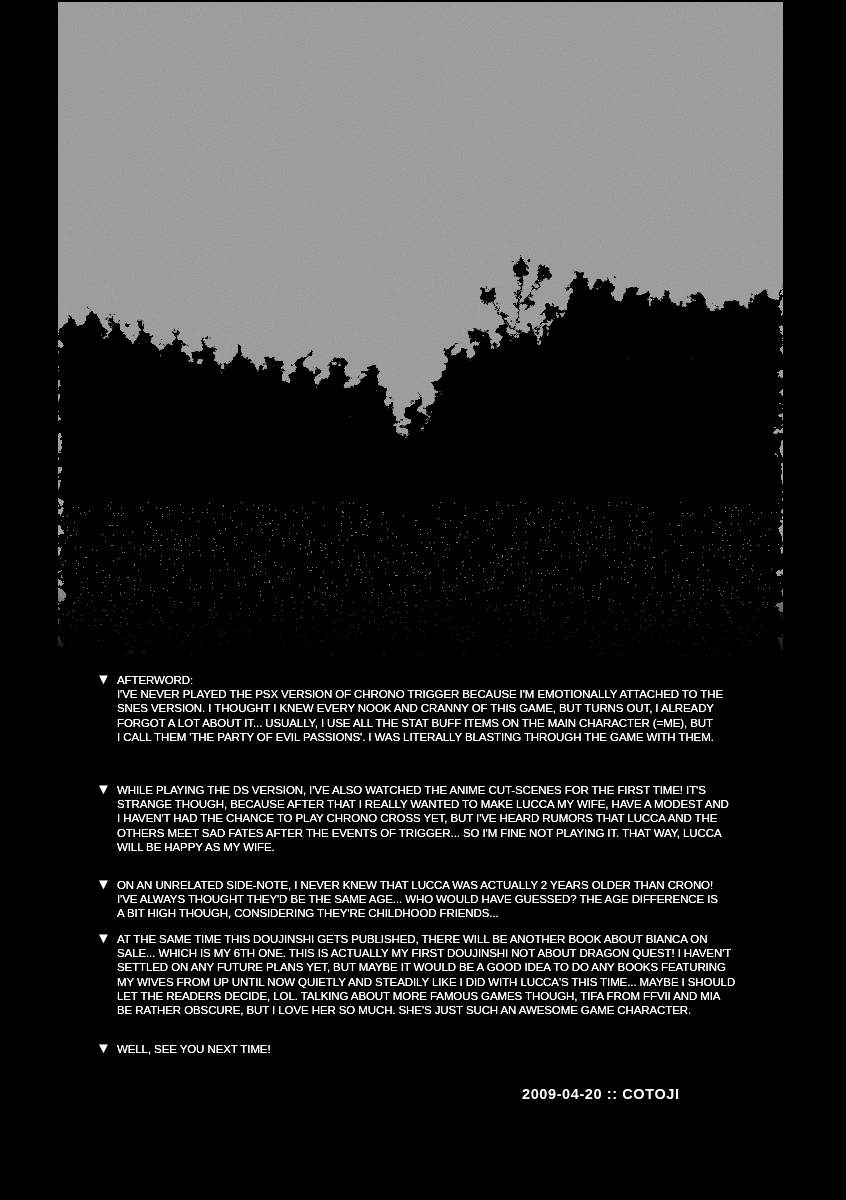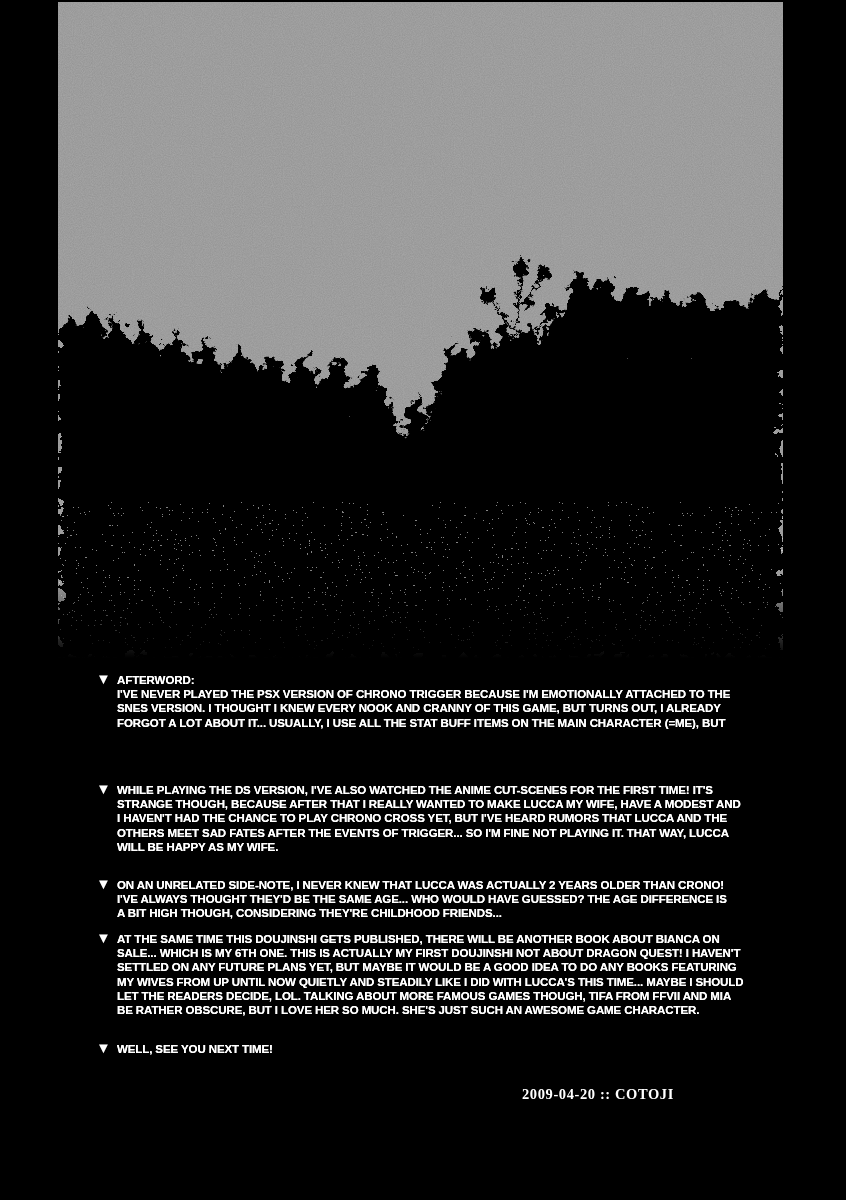--- a/index.html
+++ b/index.html
@@ -15,32 +15,32 @@
   .photo svg { display:block; }
   .text-block {
     position:absolute; left:96px; top:673px; width:706px; color:#fff;
   }
   .para { position:absolute; left:0; padding-left:21px; }
   .para .marker {
     position:absolute; left:0; top:-2px;
     font-size:15px; line-height:15px; color:#fff;
   }
   .line, .para-header {
-    font-size:11.5px; line-height:14.2px; font-weight:700;
+    font-size:11.5px; line-height:14.2px; font-weight:400;
     letter-spacing:-0.1px; white-space:nowrap; color:#fff;
     text-shadow:0 0 0.4px #fff;
   }
   .p1 { top:0; }
   .p2 { top:110px; }
   .p3 { top:205px; }
   .p4 { top:259px; }
   .p5 { top:369px; }
   .footer-credit {
     position:absolute; left:522px; top:1086px;
-    font-family:Liberation Serif, serif;
+    font-family:Liberation Sans, sans-serif;
     font-weight:700; font-size:14.5px; letter-spacing:0.6px; color:#fff;
     white-space:nowrap;
   }
 </style>
 </head>
 <body>
 
 <div class="page">
 
   <div class="photo">
@@ -119,20 +119,21 @@
   </div>
 
   <div class="text-block">
 
     <div class="para p1">
       <span class="marker">▼</span>
       <div class="para-header">AFTERWORD:</div>
       <div class="line">I'VE NEVER PLAYED THE PSX VERSION OF CHRONO TRIGGER BECAUSE I'M EMOTIONALLY ATTACHED TO THE</div>
       <div class="line">SNES VERSION. I THOUGHT I KNEW EVERY NOOK AND CRANNY OF THIS GAME, BUT TURNS OUT, I ALREADY</div>
       <div class="line">FORGOT A LOT ABOUT IT... USUALLY, I USE ALL THE STAT BUFF ITEMS ON THE MAIN CHARACTER (=ME), BUT</div>
+      <div class="line">I CALL THEM 'THE PARTY OF EVIL PASSIONS'. I WAS LITERALLY BLASTING THROUGH THE GAME WITH THEM.</div>
     </div>
 
     <div class="para p2">
       <span class="marker">▼</span>
       <div class="line">WHILE PLAYING THE DS VERSION, I'VE ALSO WATCHED THE ANIME CUT-SCENES FOR THE FIRST TIME! IT'S</div>
       <div class="line">STRANGE THOUGH, BECAUSE AFTER THAT I REALLY WANTED TO MAKE LUCCA MY WIFE, HAVE A MODEST AND</div>
       <div class="line">I HAVEN'T HAD THE CHANCE TO PLAY CHRONO CROSS YET, BUT I'VE HEARD RUMORS THAT LUCCA AND THE</div>
       <div class="line">OTHERS MEET SAD FATES AFTER THE EVENTS OF TRIGGER... SO I'M FINE NOT PLAYING IT. THAT WAY, LUCCA</div>
       <div class="line">WILL BE HAPPY AS MY WIFE.</div>
     </div>

